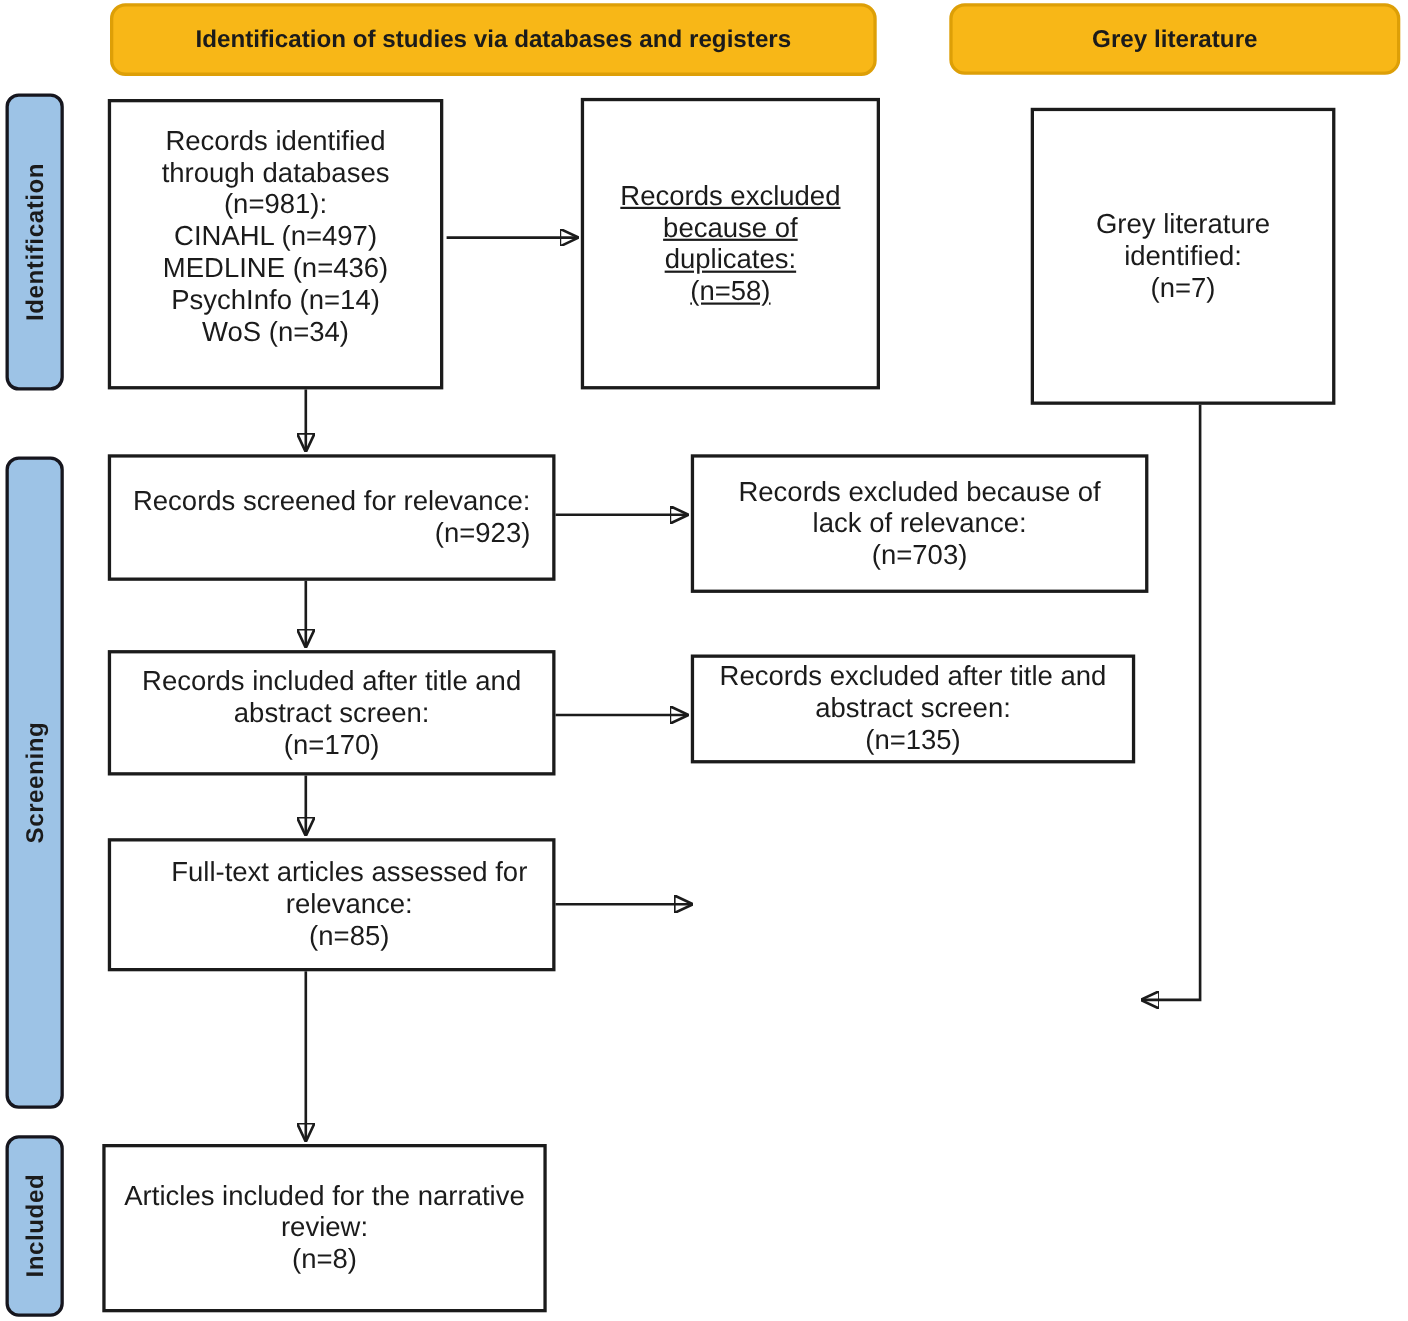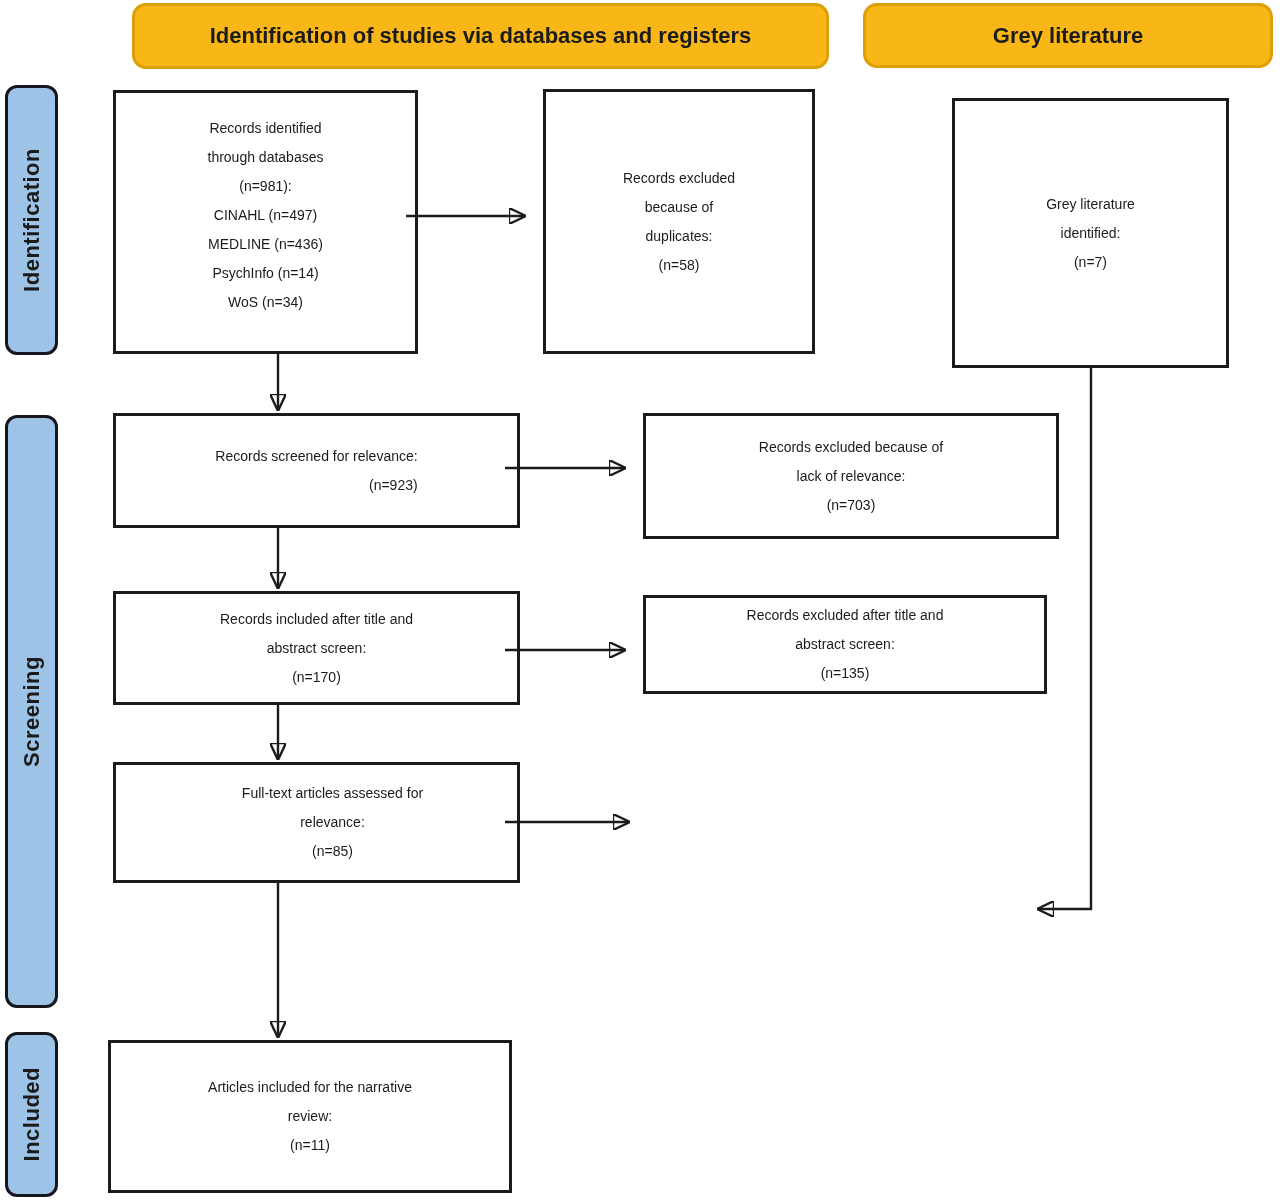--- a/index.html
+++ b/index.html
@@ -17,21 +17,21 @@
     background: var(--header-fill, #F8B717);
     border: 3px solid var(--header-border, #DD9F07);
     border-radius: 14px;
     display: flex;
     align-items: center;
     justify-content: center;
     font-weight: bold;
     font-size: 22px;
     text-align: center;
   }
-  .hdr1 { left: 100px; top: 3px;  width: 697px; height: 66px; margin-left: 32px; }
+  .hdr1 { left: 100px; top: 3px;  width: 697px; height: 66px; }
   .hdr2 { left: 863px; top: 3px;  width: 410px; height: 65px; }
   .side {
     position: absolute;
     box-sizing: border-box;
     background: var(--sidebar-fill, #9DC3E6);
     border: 3px solid var(--sidebar-border, #16161E);
     border-radius: 12px;
     display: flex;
     align-items: center;
     justify-content: center;
@@ -50,26 +50,25 @@
   .box {
     position: absolute;
     box-sizing: border-box;
     background: var(--box-fill, #ffffff);
     border: 3px solid var(--box-border, #1B1B1B);
     display: flex;
     align-items: center;
     justify-content: center;
     text-align: center;
     white-space: pre-line;
-    font-size: 14px;
+    font-size: 25px;
     line-height: 29px;
-    margin-left: 15px;
   }
   .b1  { left: 98px;  top: 90px;   width: 305px; height: 264px; padding-bottom: 14px; }
-  .b2  { left: 528px; top: 89px;   width: 272px; height: 265px; }
+  .b2  { left: 528px; top: 89px;   width: 272px; height: 265px; text-decoration: underline; }
   .b3  { left: 937px; top: 98px;   width: 277px; height: 270px; }
   .b4  { left: 98px;  top: 413px;  width: 407px; height: 115px; text-align: right; }
   .b5  { left: 628px; top: 413px;  width: 416px; height: 126px; }
   .b6  { left: 98px;  top: 591px;  width: 407px; height: 114px; }
   .b7  { left: 628px; top: 595px;  width: 404px; height: 99px; }
   .b8  { left: 98px;  top: 762px;  width: 407px; height: 121px; padding-left: 32px; }
   .b9  { left: 632px; top: 762px;  width: 403px; height: 351px; }
   .b10 { left: 93px;  top: 1040px; width: 404px; height: 153px; }
   svg.arrows {
     position: absolute;
@@ -128,21 +127,21 @@
 abstract screen:
 (n=170)</div>
   <div class="box b7">Records excluded after title and
 abstract screen:
 (n=135)</div>
   <div class="box b8">Full-text articles assessed for
 relevance:
 (n=85)</div>
   <div class="box b10">Articles included for the narrative
 review:
-(n=11)</div>
+(n=8)</div>
 
   <svg class="arrows" viewBox="0 0 1280 1201" xmlns="http://www.w3.org/2000/svg">
     <defs>
       <marker id="ah" markerUnits="userSpaceOnUse" markerWidth="17" markerHeight="16" refX="16" refY="8" orient="auto">
         <path d="M0,0 L17,8 L0,16 Z" fill="#1B1B1B" stroke="none"></path>
       </marker>
     </defs>
     <line x1="406" y1="216" x2="525" y2="216" marker-end="url(#ah)"></line>
     <line x1="278" y1="354" x2="278" y2="410" marker-end="url(#ah)"></line>
     <line x1="505" y1="468" x2="625" y2="468" marker-end="url(#ah)"></line>

